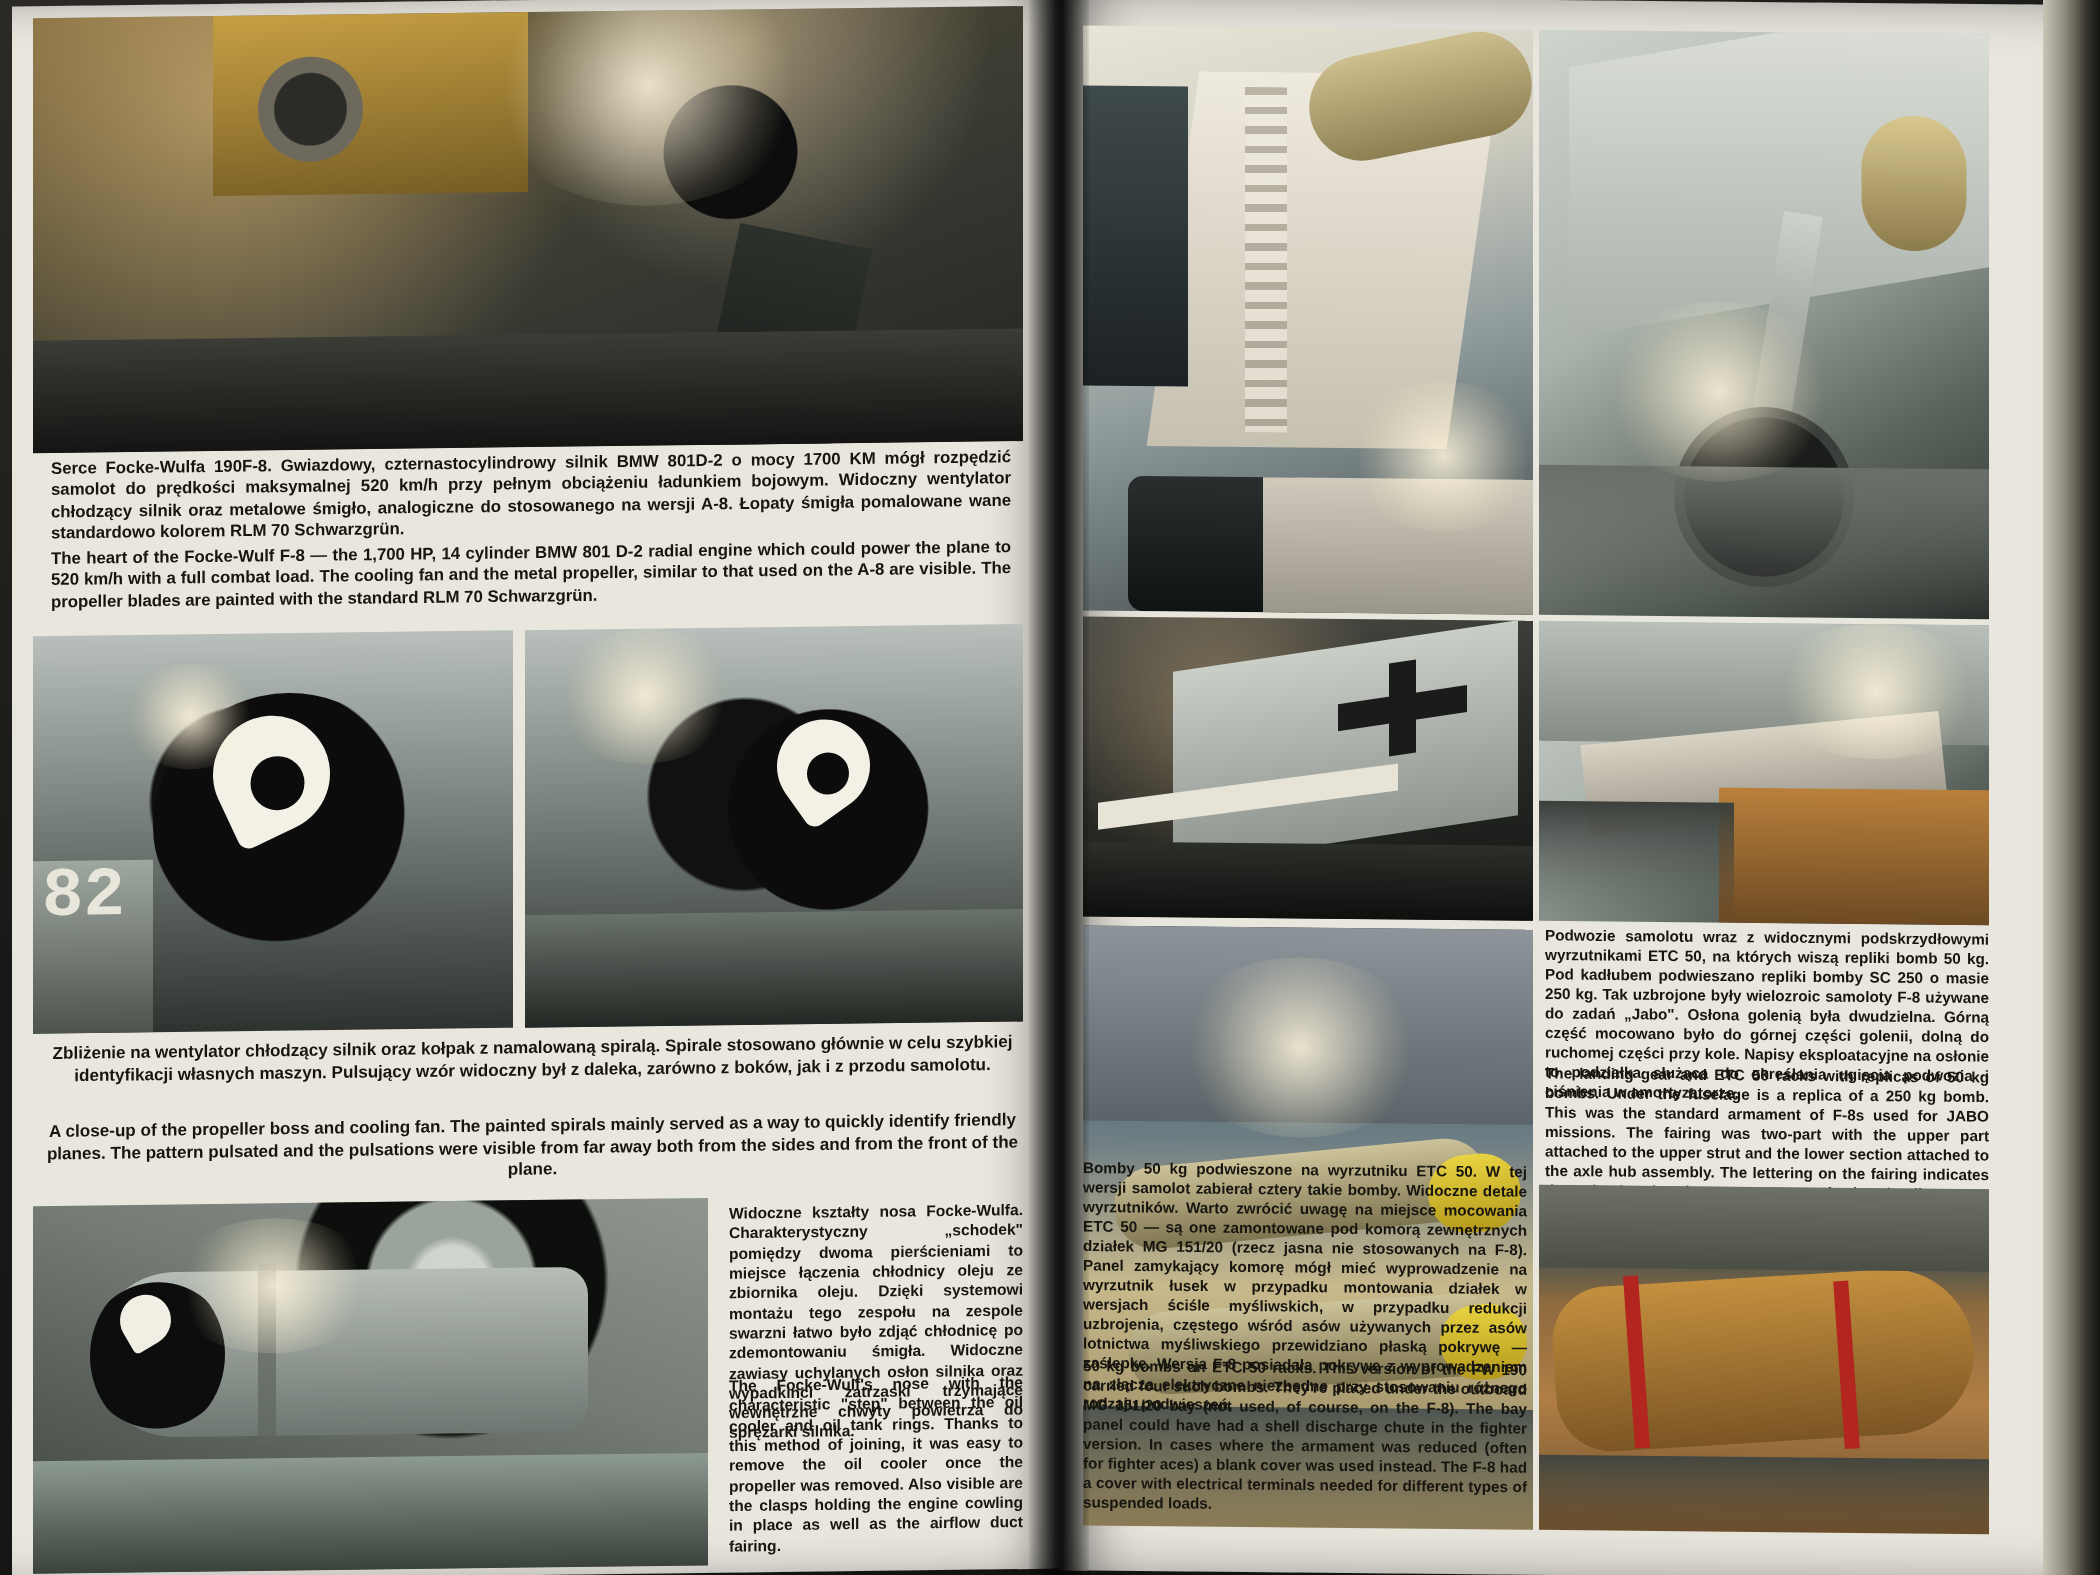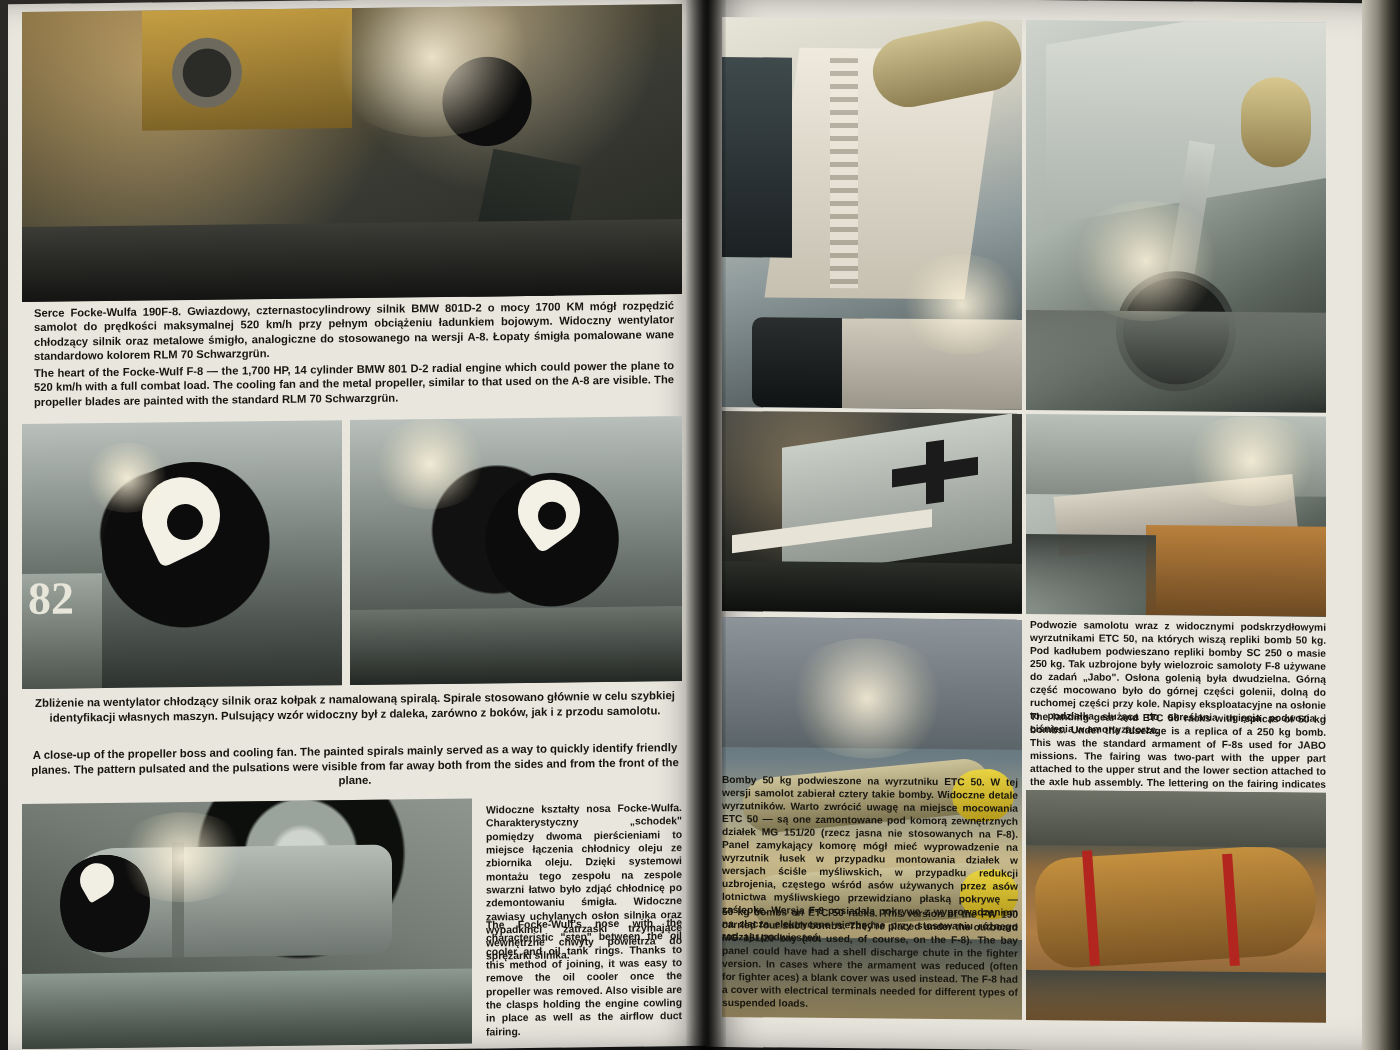--- a/index.html
+++ b/index.html
@@ -133,21 +133,21 @@
       <div class="cap en just" style="left:26px;top:362px;width:640px;font-size:11.2px;">The heart of the Focke-Wulf F-8 — the 1,700 HP, 14 cylinder BMW 801 D-2 radial engine which could power the plane to 520 km/h with a full combat load. The cooling fan and the metal propeller, similar to that used on the A-8 are visible. The propeller blades are painted with the standard RLM 70 Schwarzgrün.</div>
 
       <div class="ph spinner" style="left:14px;top:420px;width:320px;height:265px;">
         <div style="position:absolute;left:80px;top:40px;width:180px;height:175px;border-radius:50%;
                     background:radial-gradient(circle at 46% 46%,#0c0c0c 0 62%,rgba(0,0,0,0) 63%);"></div>
         <div style="position:absolute;left:120px;top:55px;width:78px;height:78px;border-radius:50% 50% 50% 10%;
                     background:#f3f1e6;transform:rotate(-25deg);"></div>
         <div style="position:absolute;left:145px;top:82px;width:36px;height:36px;border-radius:50%;background:#0c0c0c;"></div>
         <div style="position:absolute;left:0;top:150px;width:80px;height:115px;
                     background:linear-gradient(180deg,#9fa8a0,#4d544e);"></div>
-        <div style="position:absolute;left:6px;top:148px;font-size:46px;color:#e8e6da;font-weight:bold;font-family:Liberation Serif, serif;">82</div>
+        <div style="position:absolute;left:6px;top:148px;font-size:46px;color:#e8e6da;font-weight:bold;font-family:Liberation Mono, monospace;">82</div>
         <div class="glare" style="left:60px;top:20px;width:90px;height:70px;"></div>
       </div>
 
       <div class="ph spinner" style="left:342px;top:420px;width:332px;height:265px;">
         <div style="position:absolute;left:130px;top:50px;width:150px;height:150px;border-radius:50%;
                     background:radial-gradient(circle at 48% 48%,#0c0c0c 0 60%,rgba(0,0,0,0) 61%);"></div>
         <div style="position:absolute;left:168px;top:62px;width:62px;height:62px;border-radius:50% 50% 50% 12%;
                     background:#f3f1e6;transform:rotate(-35deg);"></div>
         <div style="position:absolute;left:188px;top:84px;width:28px;height:28px;border-radius:50%;background:#0c0c0c;"></div>
         <div style="position:absolute;left:0;top:190px;width:332px;height:75px;

